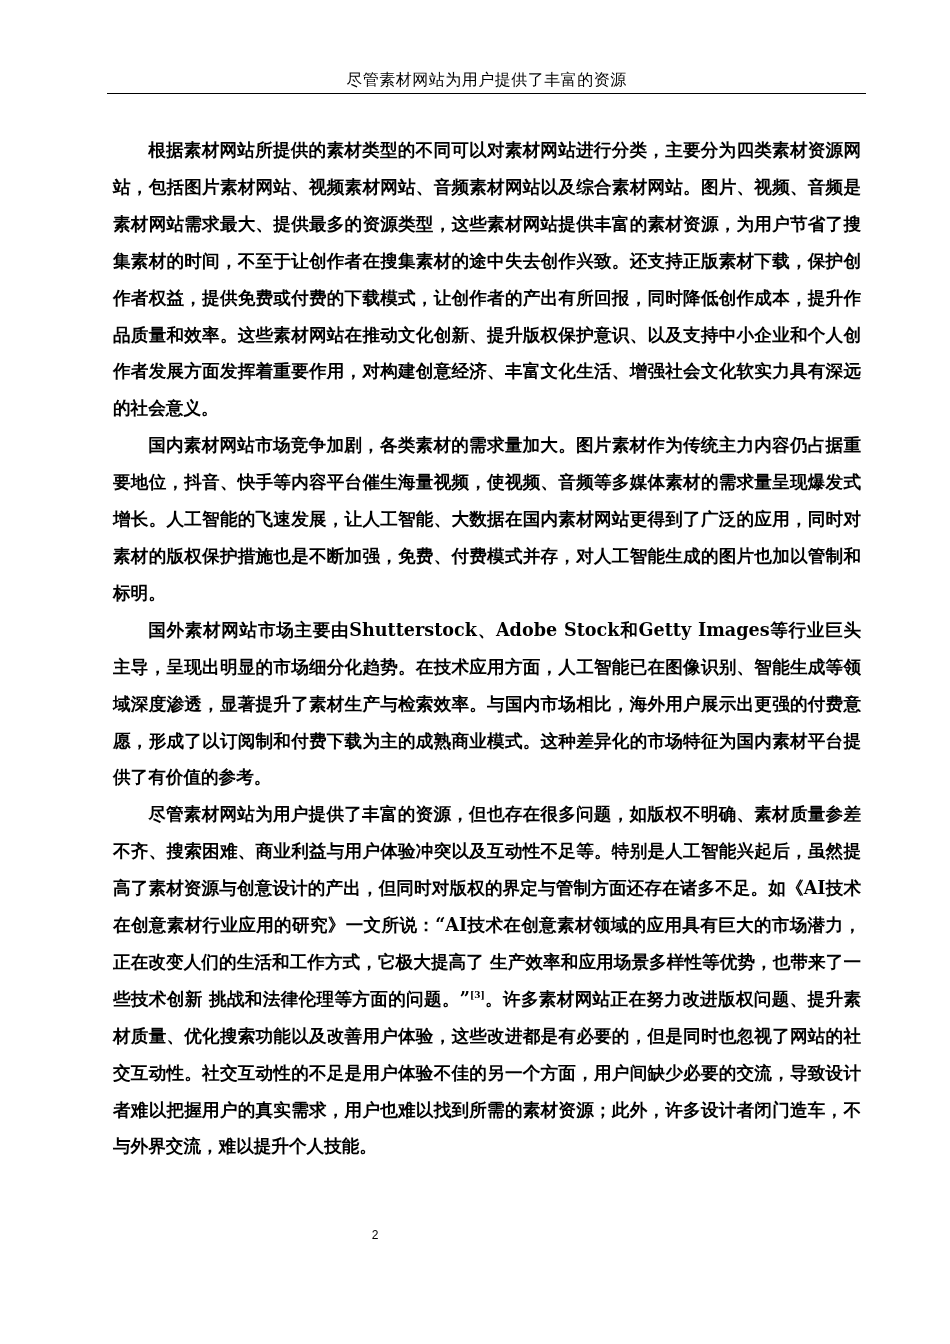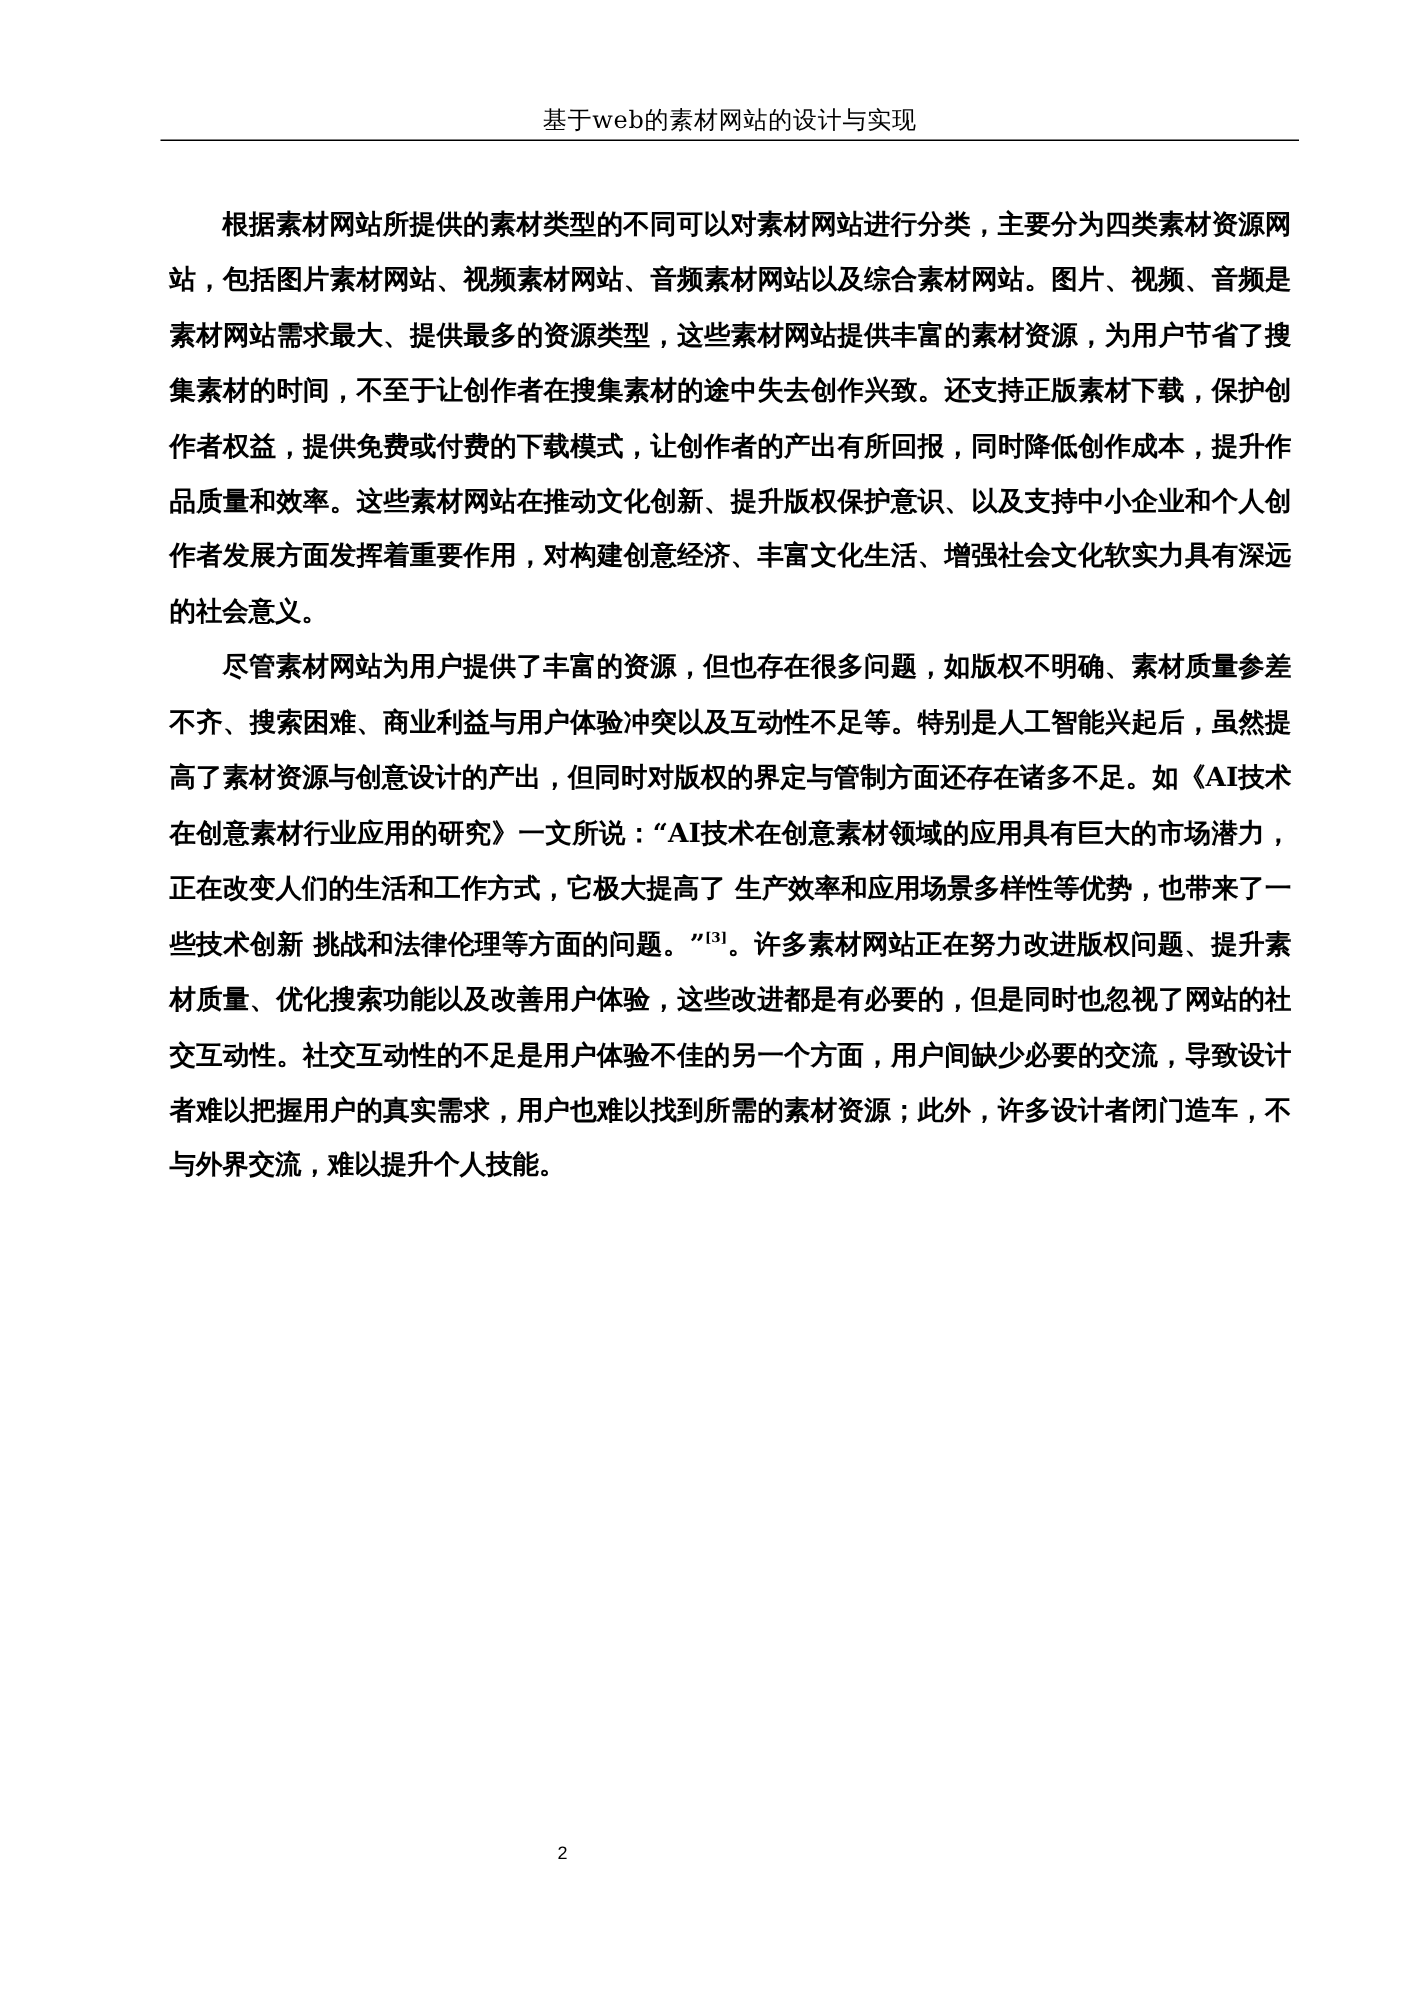--- a/index.html
+++ b/index.html
@@ -12,21 +12,23 @@
     .body-text { position: absolute; left: 113px; top: 132px; width: 748px; font-weight: bold; }
     .para { margin: 0; font-size: 17.6px; line-height: 36.9px; text-indent: 2em;
             text-align: justify; text-justify: inter-character; }
     sup.cite { font-size: 9px; vertical-align: 7px; line-height: 0; }
     .page-num { position: absolute; left: 360px; top: 1228px; width: 30px; text-align: center;
                 font-family: "Liberation Sans", sans-serif; font-size: 12px; }
   </style>
 </head>
 <body>
 
-<div class="header">基于web的素材网站的设计与实现</div>
+<div class="header">尽管素材网站为用户提供了丰富的资源</div>
 <div class="header-rule"></div>
 
 <div class="body-text">
   <p class="para">根据素材网站所提供的素材类型的不同可以对素材网站进行分类，主要分为四类素材资源网站，包括图片素材网站、视频素材网站、音频素材网站以及综合素材网站。图片、视频、音频是素材网站需求最大、提供最多的资源类型，这些素材网站提供丰富的素材资源，为用户节省了搜集素材的时间，不至于让创作者在搜集素材的途中失去创作兴致。还支持正版素材下载，保护创作者权益，提供免费或付费的下载模式，让创作者的产出有所回报，同时降低创作成本，提升作品质量和效率。这些素材网站在推动文化创新、提升版权保护意识、以及支持中小企业和个人创作者发展方面发挥着重要作用，对构建创意经济、丰富文化生活、增强社会文化软实力具有深远的社会意义。</p>
+  <p class="para">国内素材网站市场竞争加剧，各类素材的需求量加大。图片素材作为传统主力内容仍占据重要地位，抖音、快手等内容平台催生海量视频，使视频、音频等多媒体素材的需求量呈现爆发式增长。人工智能的飞速发展，让人工智能、大数据在国内素材网站更得到了广泛的应用，同时对素材的版权保护措施也是不断加强，免费、付费模式并存，对人工智能生成的图片也加以管制和标明。</p>
+  <p class="para">国外素材网站市场主要由Shutterstock、Adobe Stock和Getty Images等行业巨头主导，呈现出明显的市场细分化趋势。在技术应用方面，人工智能已在图像识别、智能生成等领域深度渗透，显著提升了素材生产与检索效率。与国内市场相比，海外用户展示出更强的付费意愿，形成了以订阅制和付费下载为主的成熟商业模式。这种差异化的市场特征为国内素材平台提供了有价值的参考。</p>
   <p class="para"><span>尽管素材网站为用户提供了丰富的资源，但也存在很多问题，如版权不明确、素材质量参差不齐、搜索困难、商业利益与用户体验冲突以及互动性不足等。特别是人工智能兴起后，虽然提高了素材资源与创意设计的产出，但同时对版权的界定与管制方面还存在诸多不足。如《AI技术在创意素材行业应用的研究》一文所说：“AI技术在创意素材领域的应用具有巨大的市场潜力，正在改变人们的生活和工作方式，它极大提高了 生产效率和应用场景多样性等优势，也带来了一些技术创新 挑战和法律伦理等方面的问题。”</span><sup class="cite">[3]</sup><span>。许多素材网站正在努力改进版权问题、提升素材质量、优化搜索功能以及改善用户体验，这些改进都是有必要的，但是同时也忽视了网站的社交互动性。社交互动性的不足是用户体验不佳的另一个方面，用户间缺少必要的交流，导致设计者难以把握用户的真实需求，用户也难以找到所需的素材资源；此外，许多设计者闭门造车，不与外界交流，难以提升个人技能。</span></p>
 </div>
 
 <div class="page-num">2</div>
 
 </body></html>

